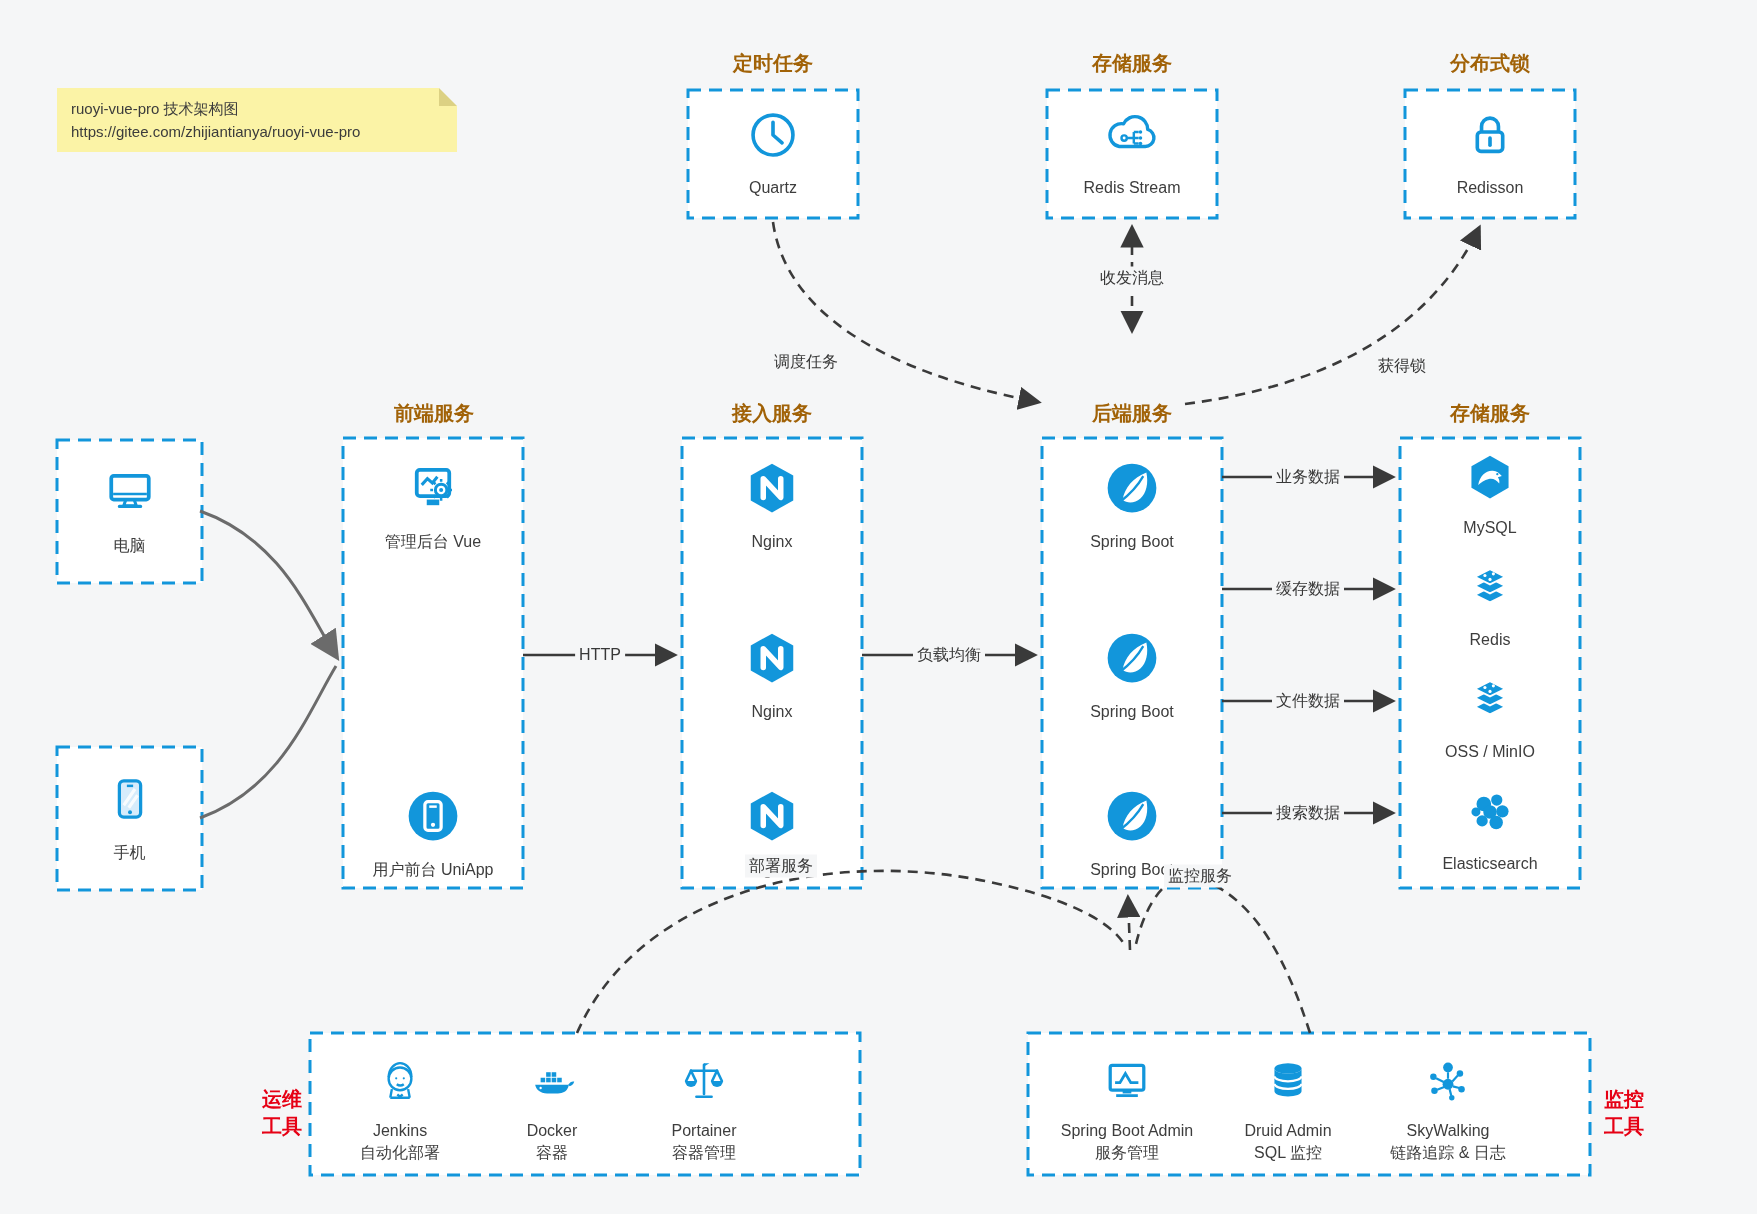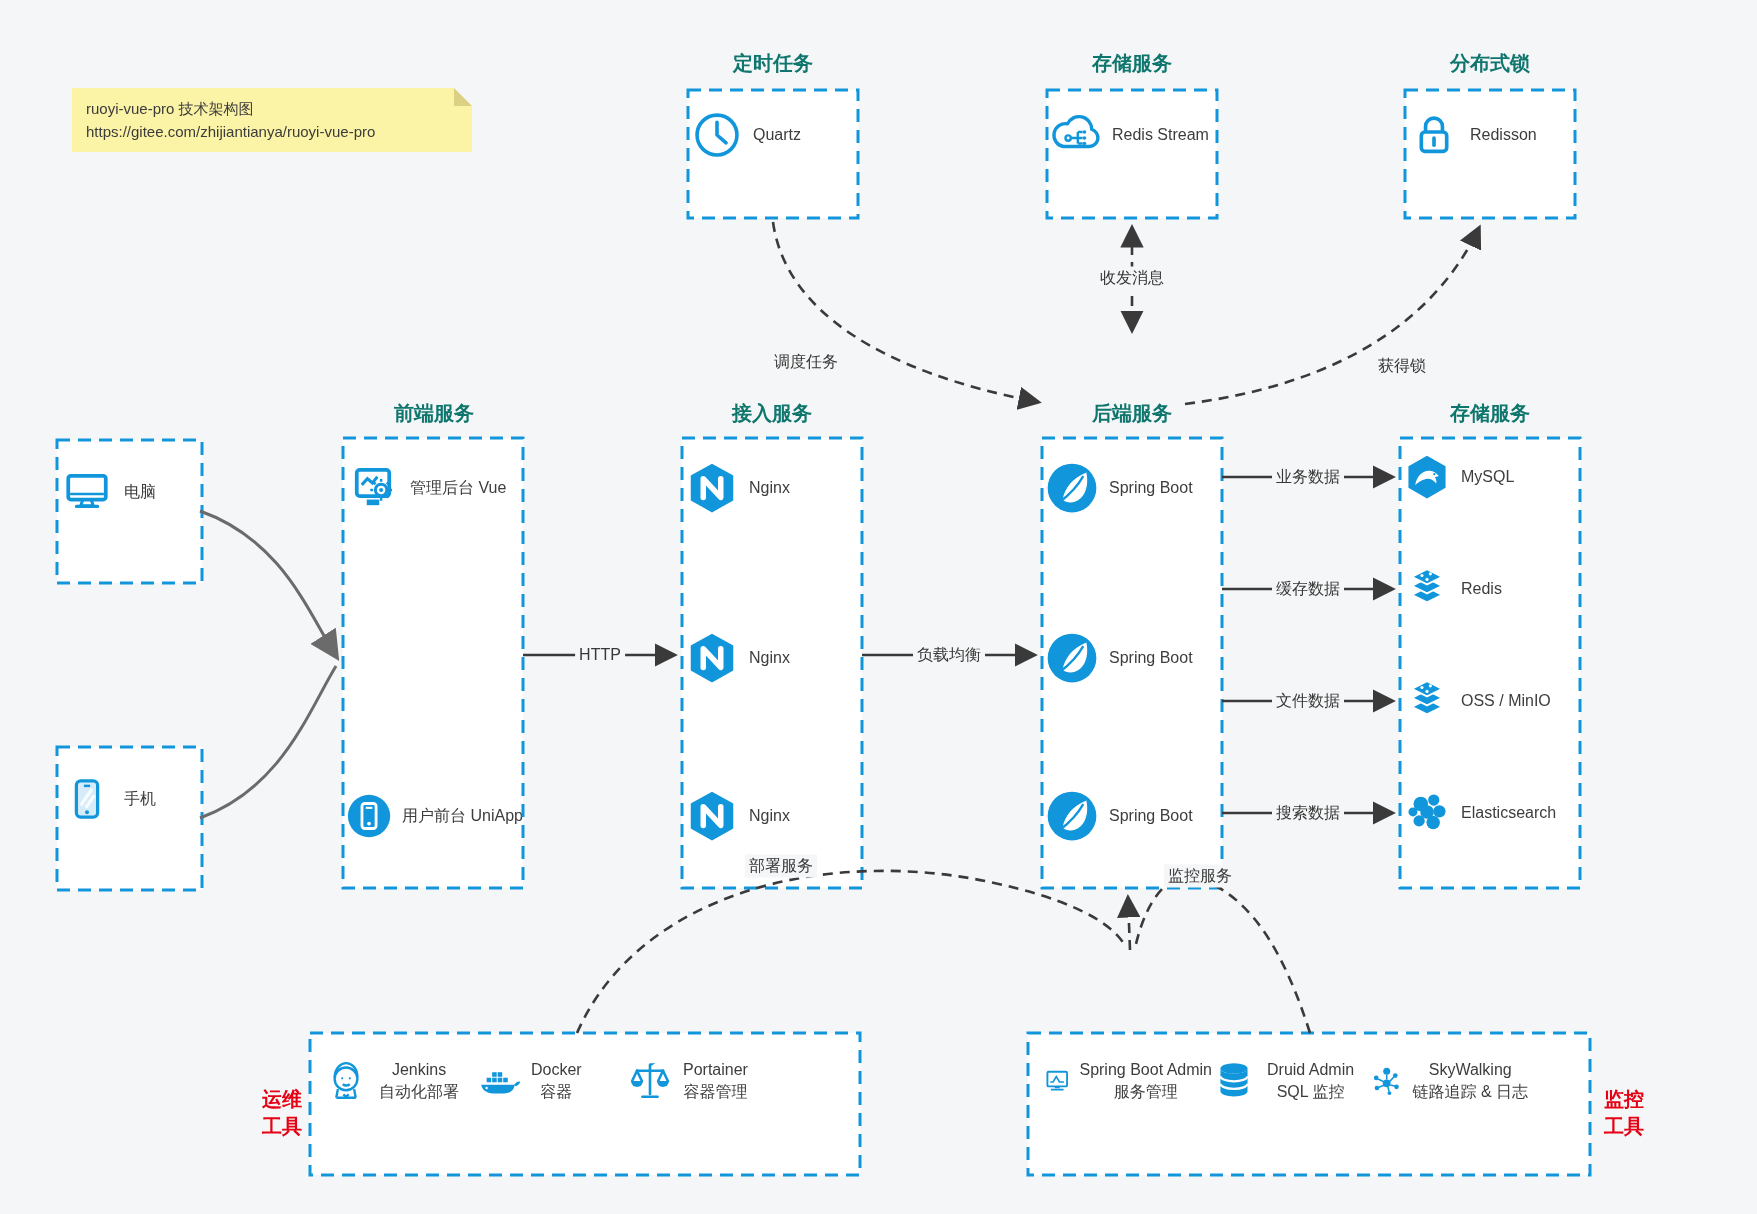--- a/index.html
+++ b/index.html
@@ -1,25 +1,25 @@
 <!DOCTYPE html>
 <html><head>
 <meta charset="utf-8">
 <style>
   html,body{margin:0;padding:0;background:#f5f6f7;font-family:"Liberation Sans","DejaVu Sans",sans-serif;color:#3d3d3d;}
   #stage{position:relative;width:1757px;height:1214px;overflow:hidden;background:#f5f6f7;}
   .gbox{position:absolute;background:#ffffff;z-index:1;}
-  .coltitle{position:absolute;transform:translateX(-50%);font-size:20px;font-weight:bold;color:#0f766e;white-space:nowrap;z-index:3;}
+  .coltitle{position:absolute;transform:translateX(-50%);font-size:20px;font-weight:bold;color:#a16207;white-space:nowrap;z-index:3;}
   .sidetitle{position:absolute;font-size:20px;font-weight:bold;color:#e60014;line-height:27px;white-space:nowrap;z-index:3;margin-top:8px;}
-  .item{position:absolute;display:flex;flex-direction:row;align-items:center;gap:7px;z-index:2;}
+  .item{position:absolute;display:flex;flex-direction:column;align-items:center;gap:13px;z-index:2;}
   .lbl{font-size:16px;color:#3d3d3d;white-space:nowrap;text-align:center;line-height:22px;}
   .elabel{position:absolute;transform:translate(-50%,-50%);font-size:16px;color:#383838;background:#f5f6f7;padding:1px 4px;white-space:nowrap;z-index:6;}
   svg.overlay{position:absolute;left:0;top:0;z-index:5;pointer-events:none;}
   .ic58{width:58px;height:58px}.ic60{width:60px;height:60px}.ic54{width:54px;height:54px}.ic52{width:52px;height:52px}
-  .note{position:absolute;left:72px;top:88px;width:400px;background:#fbf3a6;padding:9px 0 9px 14px;font-size:15px;line-height:23px;color:#3c3c3c;box-sizing:border-box;z-index:4;}
+  .note{position:absolute;left:57px;top:88px;width:400px;background:#fbf3a6;padding:9px 0 9px 14px;font-size:15px;line-height:23px;color:#3c3c3c;box-sizing:border-box;z-index:4;}
   .note::after{content:"";position:absolute;top:0;right:0;width:0;height:0;border-top:18px solid #f5f6f7;border-left:18px solid #dcd183;}
 </style>
 </head>
 <body>
 
 <svg style="position:absolute;width:0;height:0" aria-hidden="true">
 <defs>
   <symbol id="i-clock" viewBox="0 0 48 48">
     <circle cx="24" cy="24" r="16.5" fill="none" stroke="#1296db" stroke-width="3"></circle>
     <path d="M24 24 V13.5 M24 24 l7.5 6.5" fill="none" stroke="#1296db" stroke-width="3" stroke-linecap="round"></path>

